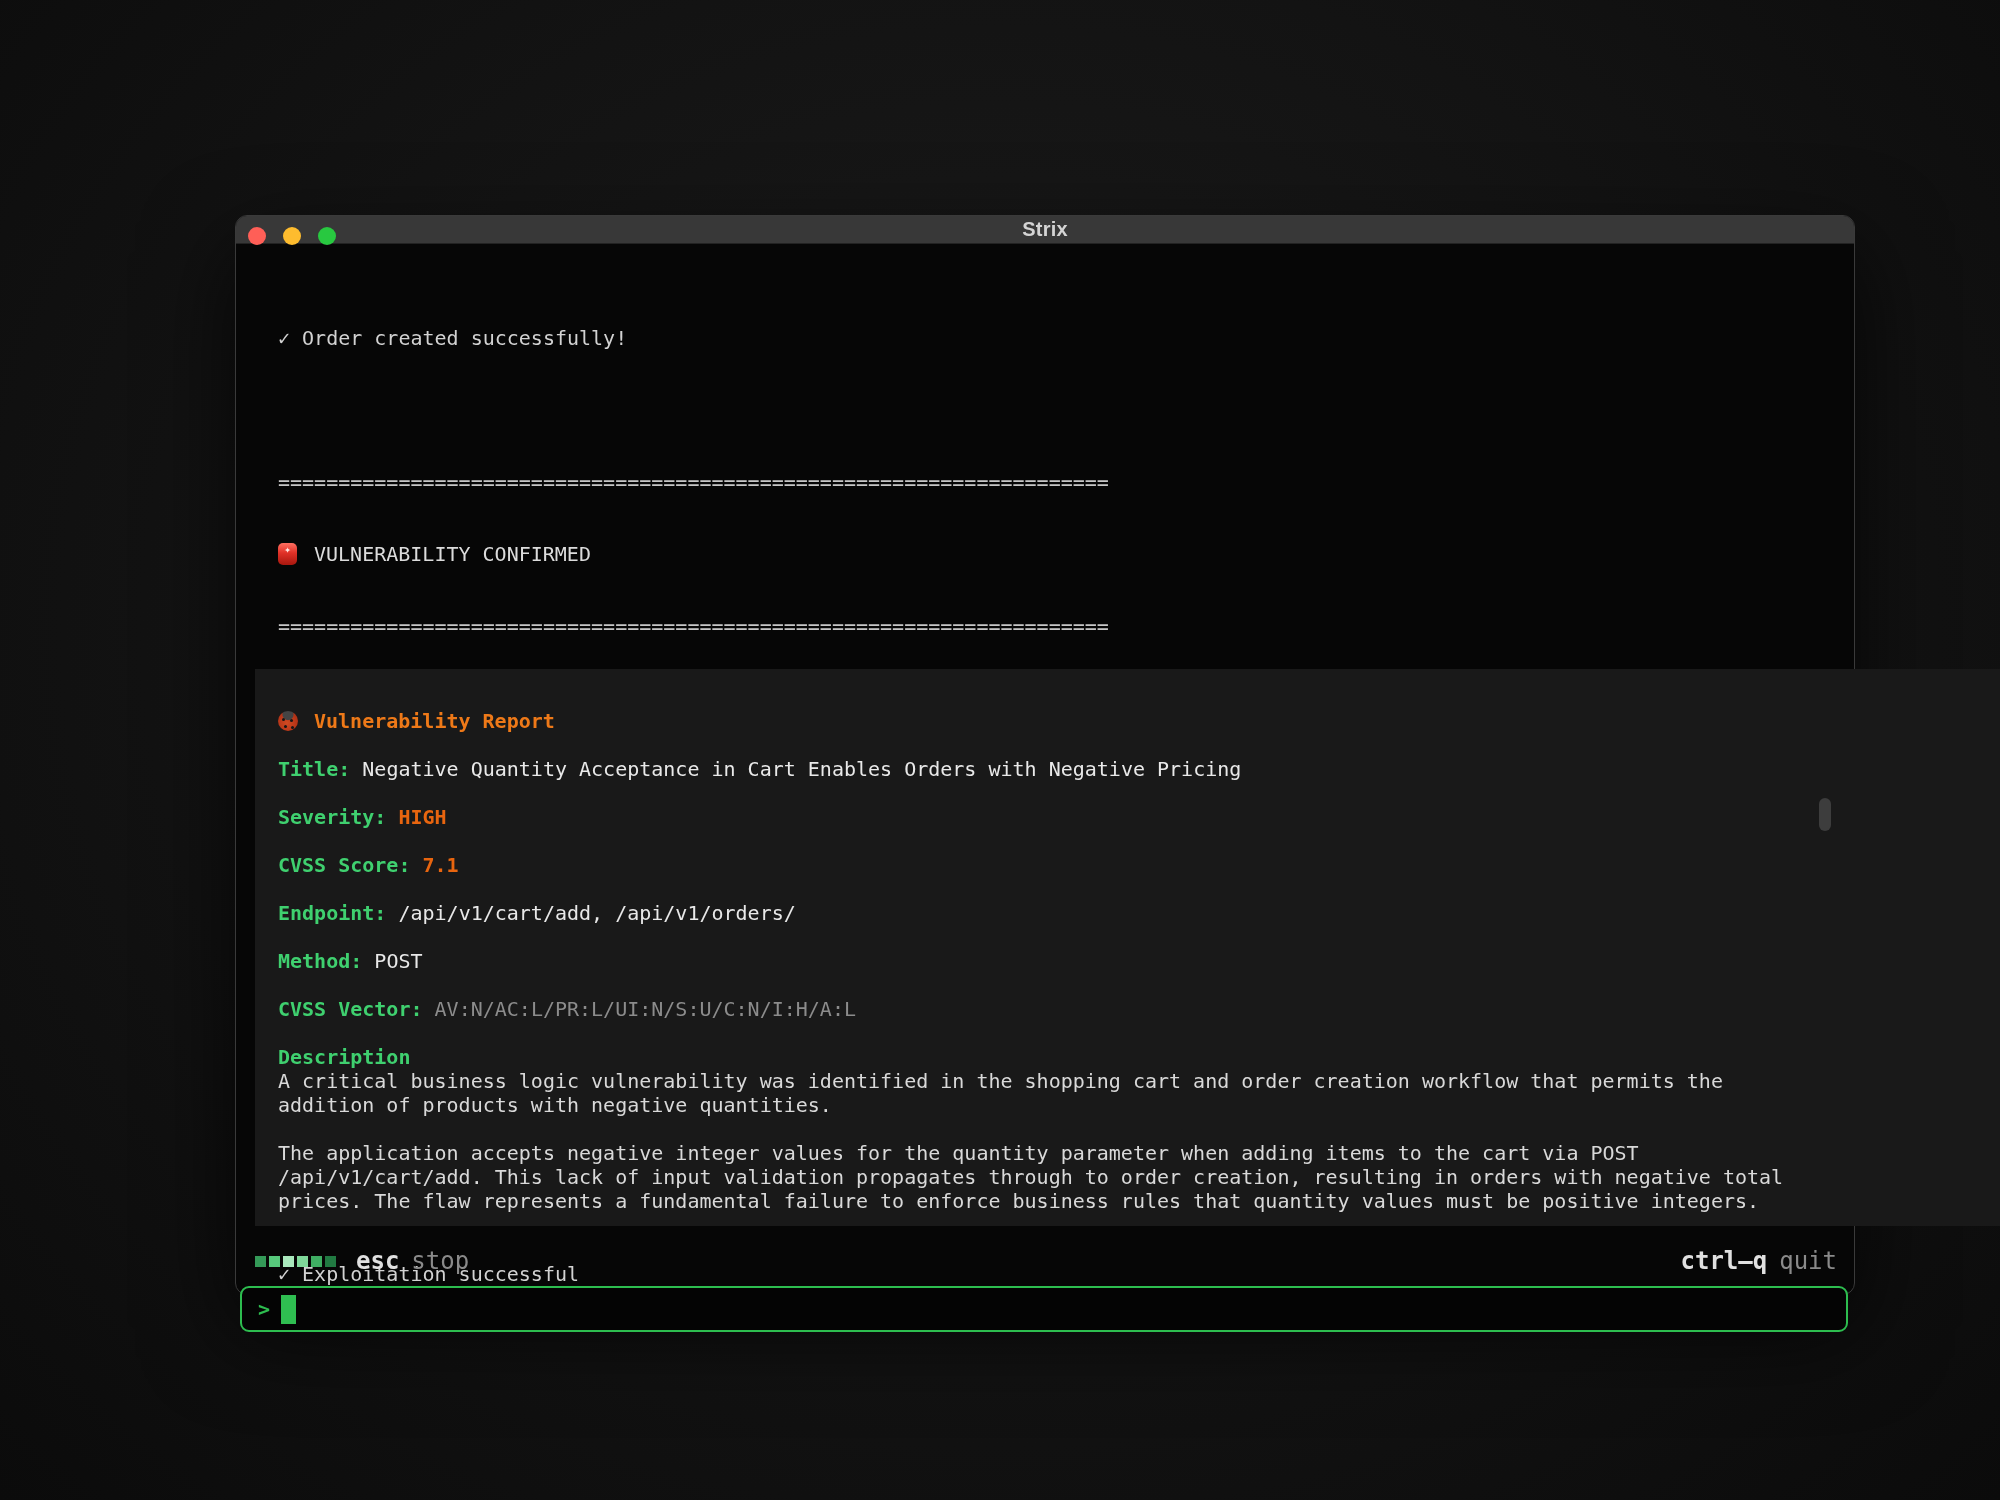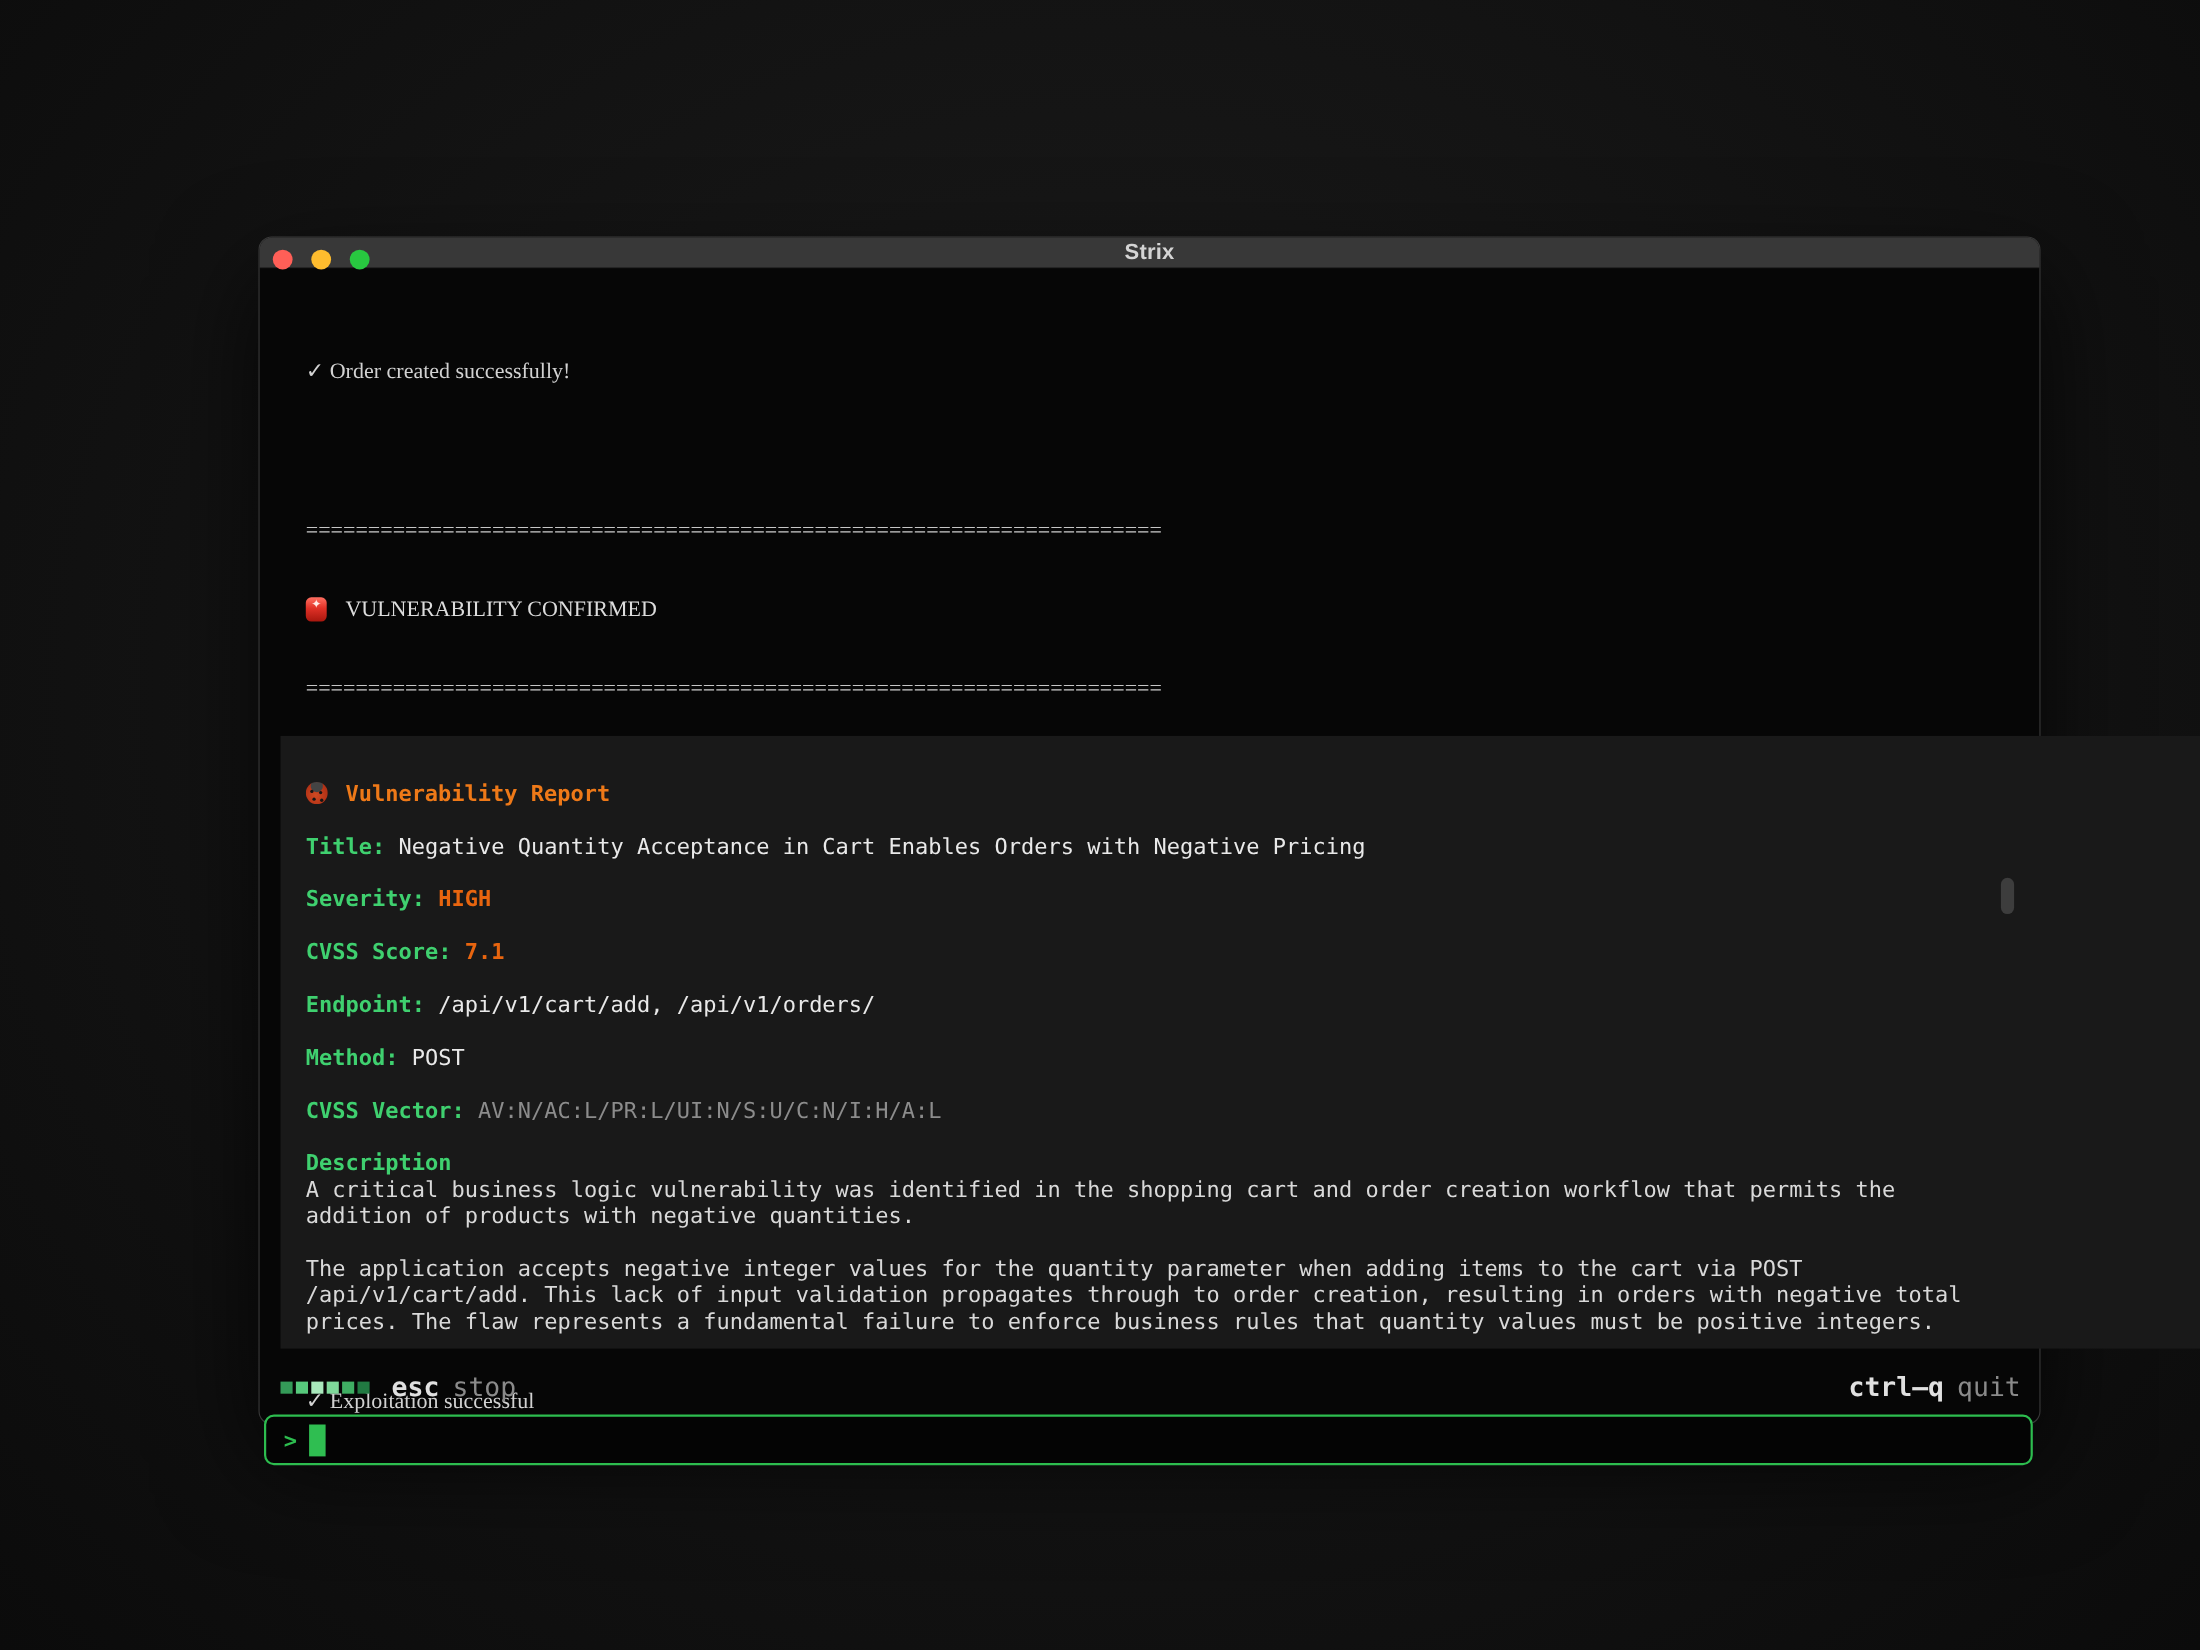--- a/index.html
+++ b/index.html
@@ -29,21 +29,21 @@
   .traffic-lights { position:absolute; left:12px; top:0; height:40px; display:flex; align-items:center; gap:17px; }
   .tl { width:18px; height:18px; border-radius:50%; }
   .tl.red    { background:#ff5f57; }
   .tl.yellow { background:#febc2e; }
   .tl.green  { background:#28c840; }
 
   .term { position:absolute; left:0; top:40px; right:0; bottom:0; font-size:20px; line-height:24px; color:#d2d2d2; border-radius:0 0 11px 11px; }
 
   
   .top-log { position:absolute; left:42px; top:22px; white-space:pre; }
-  .top-log > div { min-height:24px;font-family:Liberation Serif, serif; }
+  .top-log > div { min-height:24px; }
   .sep { color:#c6c6c6; }
   .alert-title-row { display:flex; align-items:center; }
   .alert-title { color:#dcdcdc; }
 
   
   .icon-siren {
     position:relative; display:inline-block; width:19px; height:22px; margin-right:17px;
     border-radius:5px; background:linear-gradient(180deg,#ff6f61 0%,#e03127 45%,#a8170e 100%);
     flex:0 0 auto;
   }

